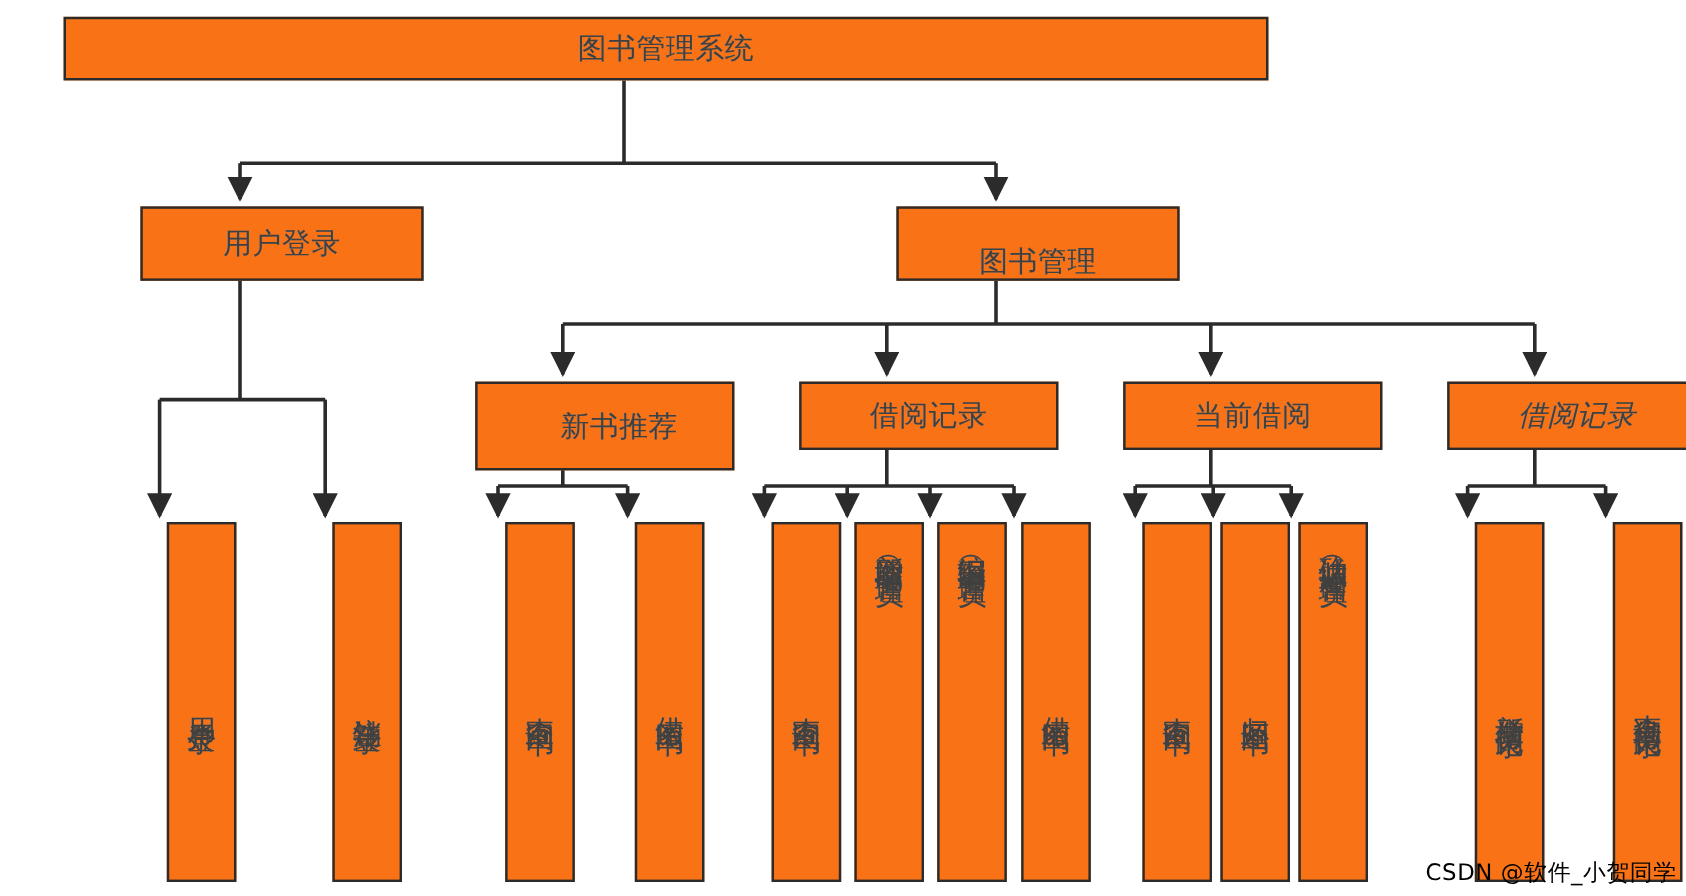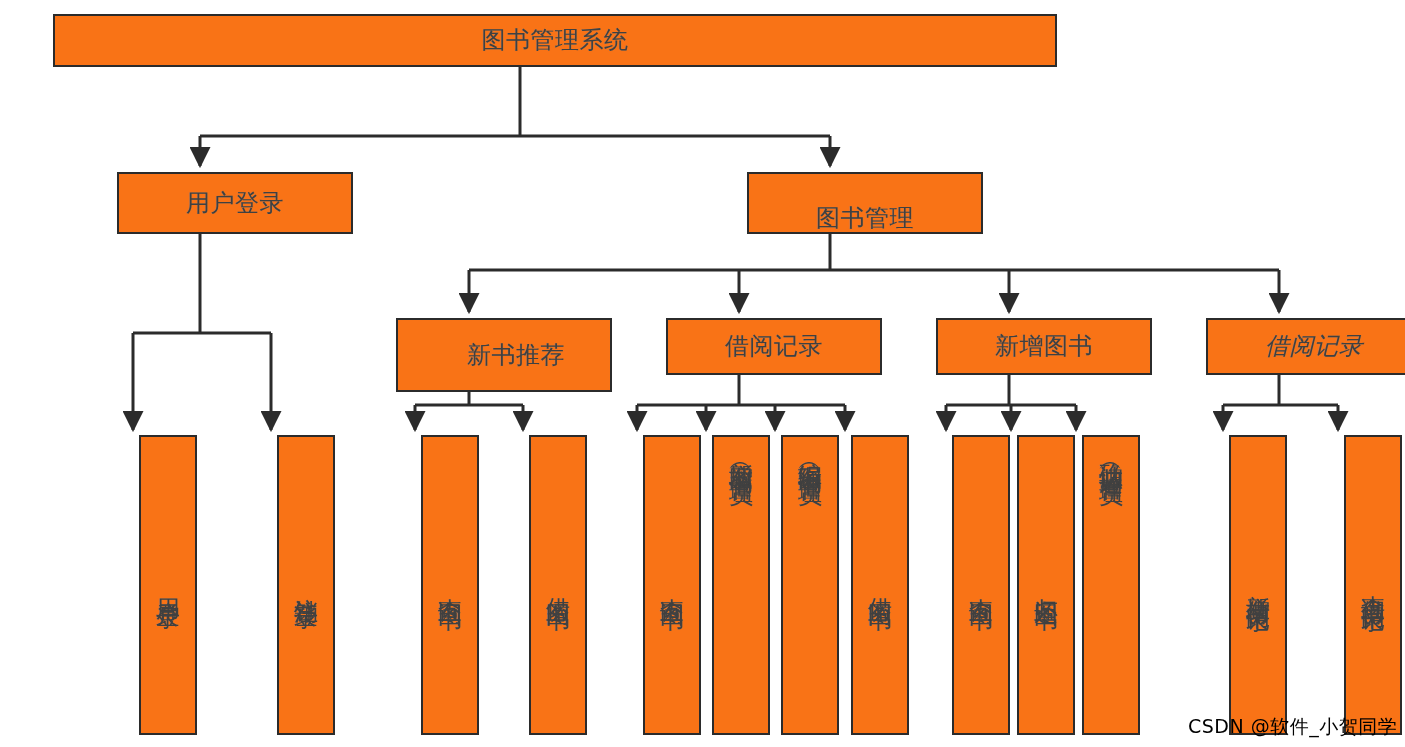--- a/index.html
+++ b/index.html
@@ -141,21 +141,21 @@
     <span class="node-label">图书管理</span>
   </div>
 
   <div class="node horizontal" style="left:361px; top:318px; width:216px; height:74px;padding-left:24px;">
     <span class="node-label">新书推荐</span>
   </div>
   <div class="node horizontal" style="left:631px; top:318px; width:216px; height:57px;">
     <span class="node-label">借阅记录</span>
   </div>
   <div class="node horizontal" style="left:901px; top:318px; width:216px; height:57px;">
-    <span class="node-label">新增图书</span>
+    <span class="node-label">当前借阅</span>
   </div>
   <div class="node horizontal" style="left:1171px; top:318px; width:216px; height:57px;font-style:italic;">
     <span class="node-label">借阅记录</span>
   </div>
 
   <div class="node vertical centered" style="left:104px; top:435px; width:58px; height:300px;">
     <span class="node-label">用户登录</span>
   </div>
   <div class="node vertical centered" style="left:242px; top:435px; width:58px; height:300px;">
     <span class="node-label">注销登录</span>

